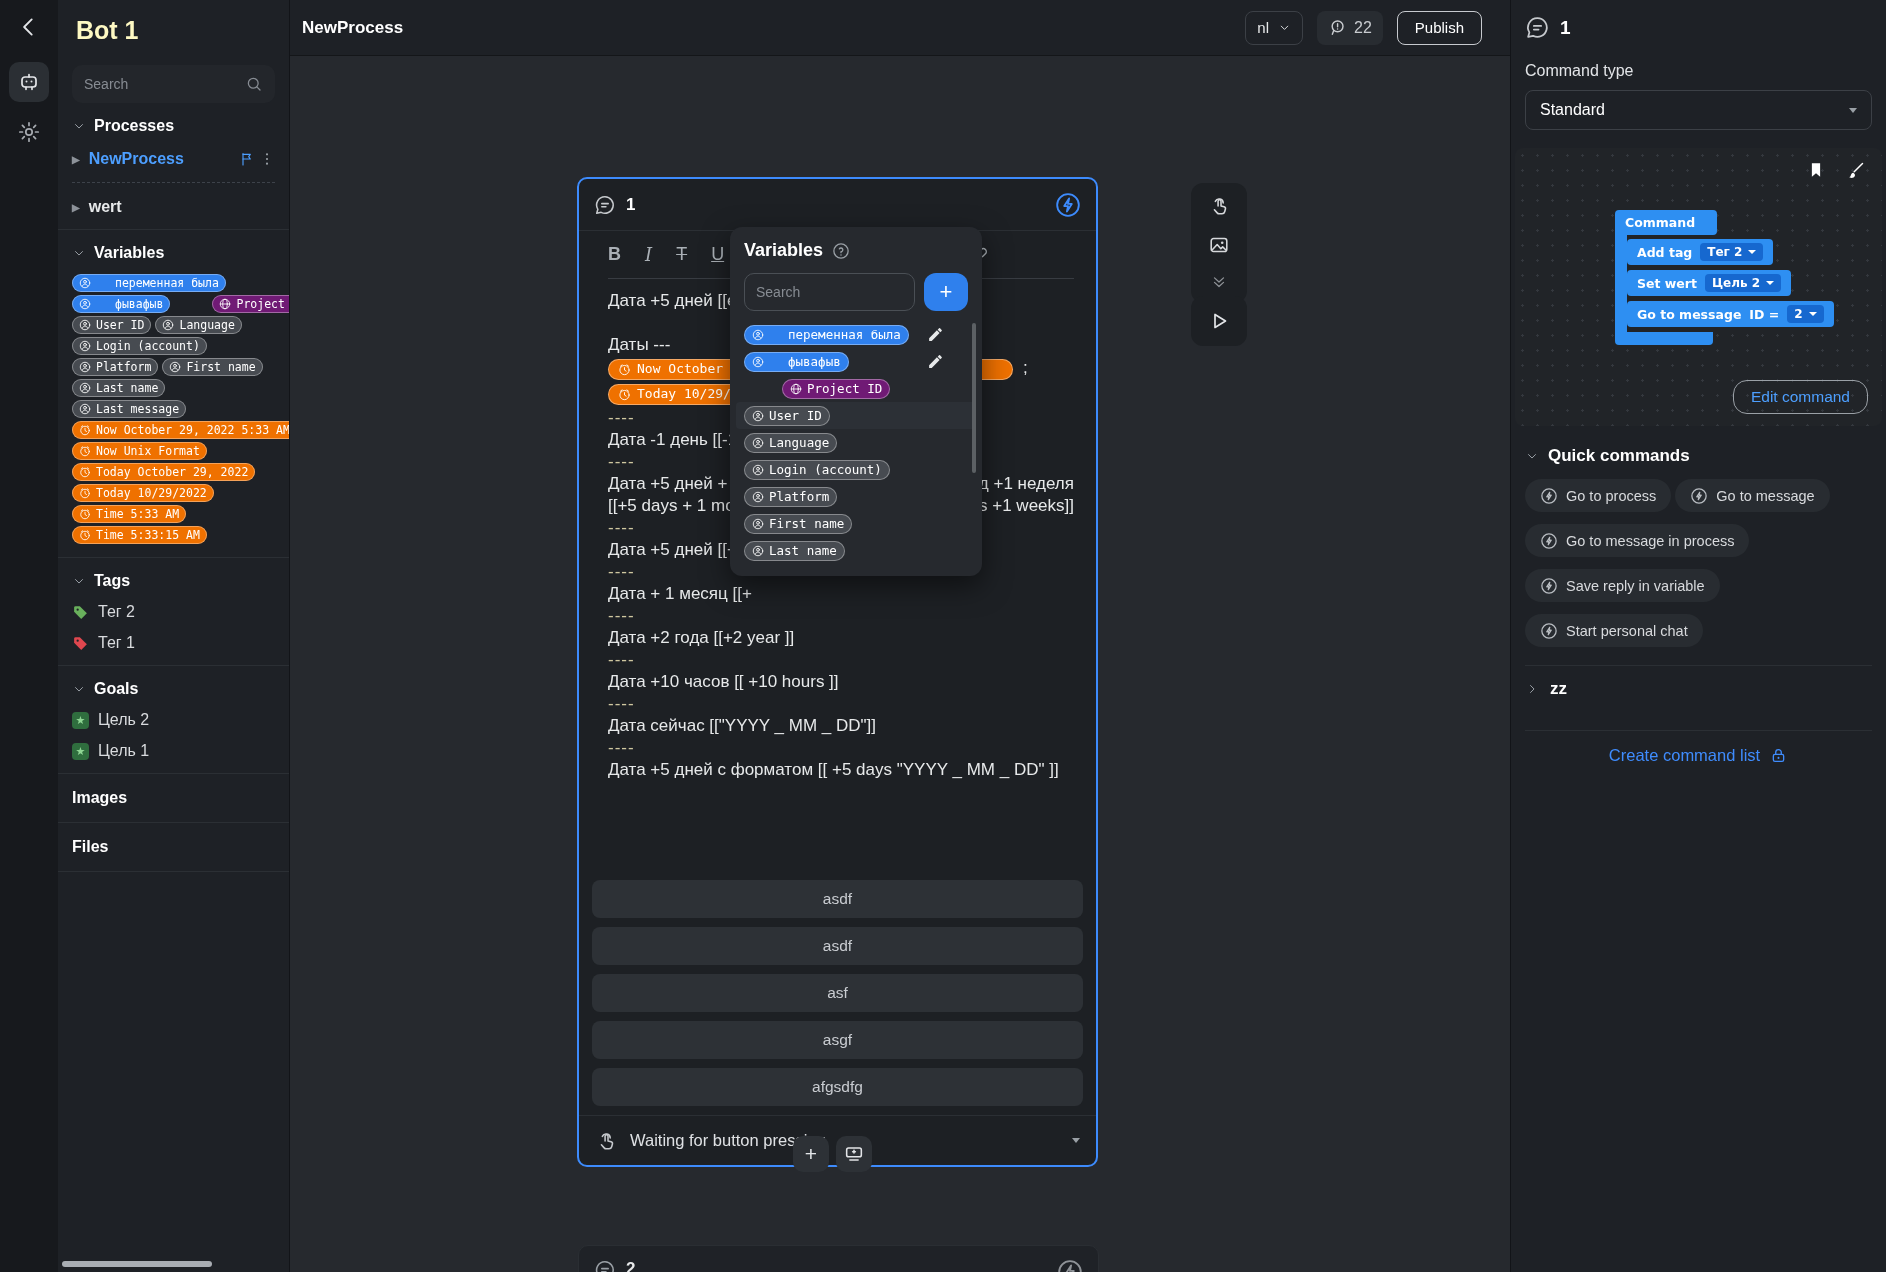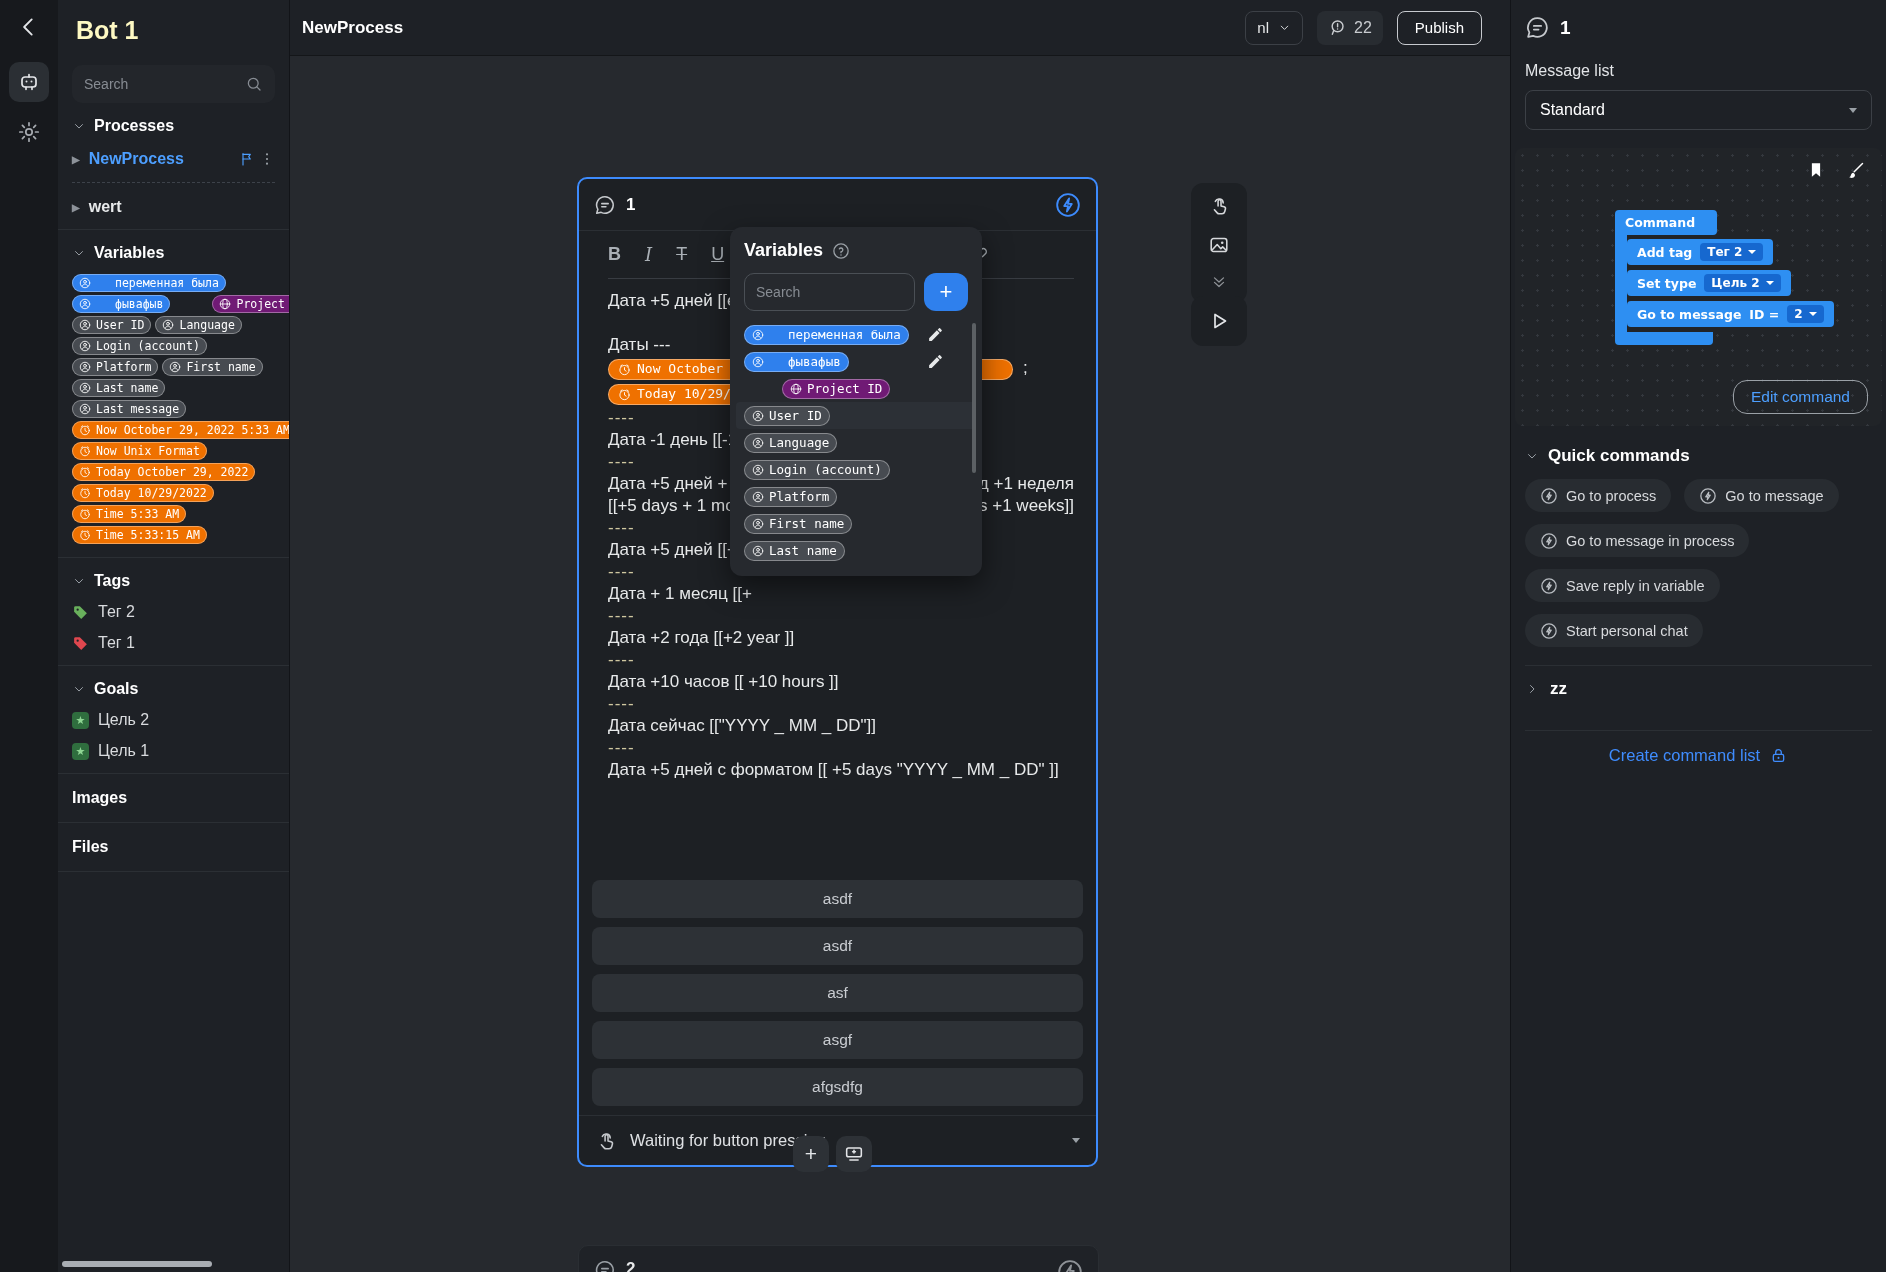--- a/index.html
+++ b/index.html
@@ -144,21 +144,21 @@
   .blk-rows { margin-left:12px; padding-top:4px; display:flex; flex-direction:column; gap:5px; align-items:flex-start; }
   .blk-row { display:flex; align-items:center; gap:8px; background:#2e8ff2; border-radius:4px; padding:4px 10px;
     color:#fff; font-weight:bold; font-size:12.5px; }
   .blk-pill { display:flex; align-items:center; gap:6px; background:#1668cf; border-radius:4px; padding:2px 7px; font-size:12px; }
   .blk-pill .caret { border-top-color:#fff; border-left-width:4px; border-right-width:4px; border-top-width:4.5px; }
   .blk-cap { margin-top:5px; width:98px; height:13px; background:#2e8ff2; border-radius:0 0 4px 4px; }
   .pv-edit { position:absolute; right:14px; bottom:12px; background:transparent; border:1.5px solid #9aa0a6;
     border-radius:14px; padding:7px 17px; color:#4d9fff; font-size:15.5px; font-family:inherit; cursor:pointer; }
   .qc-head { margin-top:20px; display:flex; align-items:center; gap:9px; font-size:17px; font-weight:bold; color:#fff; }
   .qc-head svg { color:#9aa0a6; }
-  .qc-wrap { margin-top:13px; display:flex; flex-wrap:wrap; gap:12px 13px; }
+  .qc-wrap { margin-top:13px; display:flex; flex-wrap:wrap; gap:12px 4px; }
   .qc-chip { height:33px; border-radius:17px; background:#282c31; display:flex; align-items:center; gap:8px;
     padding:0 15px; font-size:14.5px; color:#d8dadd; cursor:pointer; }
   .qc-chip svg { color:#b9bdc2; }
   .psep { border-top:1px solid #2b2f34; margin-top:18px; }
   .zz-row { height:46px; display:flex; align-items:center; gap:11px; font-size:17px; font-weight:bold; color:#fff; }
   .zz-row svg { color:#9aa0a6; }
   .create { margin-top:15px; display:flex; align-items:center; justify-content:center; gap:9px; color:#3f8cfd;
     font-size:16.5px; cursor:pointer; }
 </style>
 </head>
@@ -720,21 +720,21 @@
   </div>
 
   <div class="panel">
     <div class="p-head">
       <svg class="ic bub" width="25" height="25" viewBox="0 0 24 24">
           <path d="M12 3a9 9 0 1 1-4.2 17L3 21l1.2-4.3A9 9 0 0 1 12 3z"></path>
           <path d="M8.5 10.5h7M8.5 14h4.5"></path>
         </svg>
       <span>1</span>
     </div>
-    <div class="p-label">Message list</div>
+    <div class="p-label">Command type</div>
     <div class="p-select">
       <span>Standard</span>
       <span class="caret"></span>
     </div>
 
     <div class="preview">
       <div class="pv-icons">
         <svg width="18" height="20" viewBox="0 0 24 24" fill="currentColor">
             <path d="M6.5 3h11v18L12 16.2 6.5 21z"></path>
           </svg>
@@ -748,21 +748,21 @@
         <div class="blk-spine"></div>
         <div class="blk-rows">
           <div class="blk-row">
             <span>Add tag</span>
             <span class="blk-pill">
                 <span>Тег 2</span>
                 <span class="caret"></span>
               </span>
           </div>
           <div class="blk-row">
-            <span>Set type</span>
+            <span>Set wert</span>
             <span class="blk-pill">
                 <span>Цель 2</span>
                 <span class="caret"></span>
               </span>
           </div>
           <div class="blk-row">
             <span>Go to message</span>
             <span>ID =</span>
             <span class="blk-pill">
                 <span>2</span>

